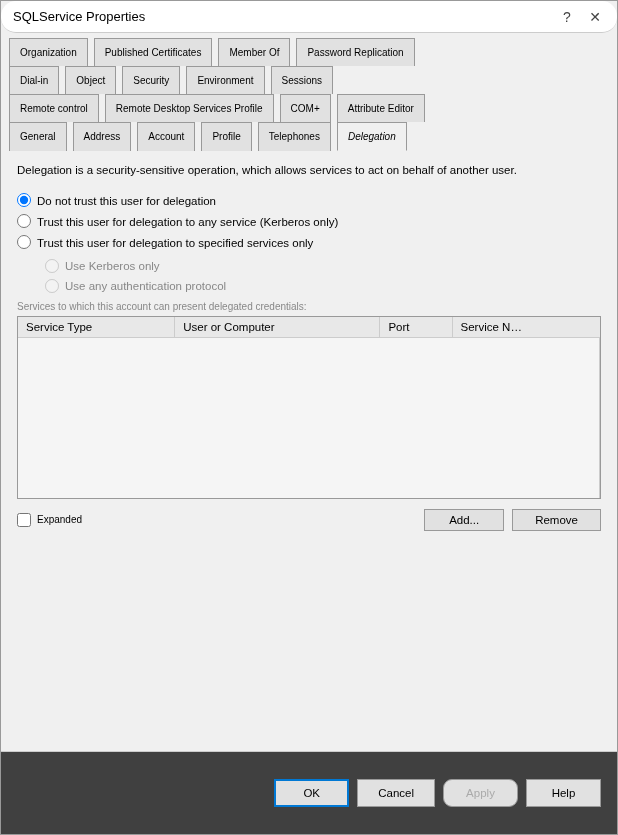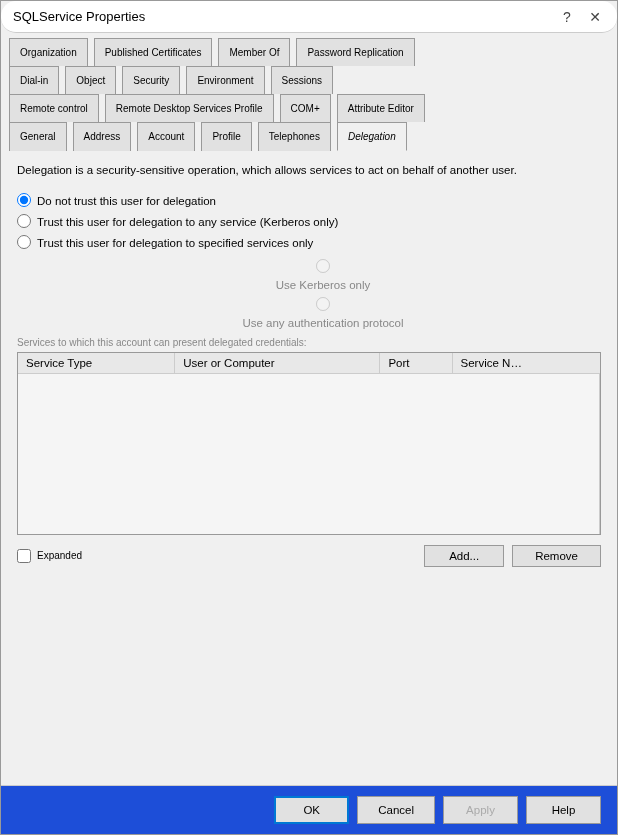--- a/index.html
+++ b/index.html
@@ -120,21 +120,20 @@
       margin-left: 28px;
       margin-bottom: 8px;
     }
     .sub-radio-item {
       display: flex;
       align-items: center;
       gap: 6px;
       font-size: 11.5px;
       color: #888;
       cursor: pointer;
-      flex-direction: column;
     }
     .sub-radio-item input[type="radio"] {
       margin: 0;
       width: 14px;
       height: 14px;
     }
     .services-label {
       font-size: 10px;
       color: #888;
       margin-bottom: 4px;
@@ -196,42 +195,43 @@
       background: #e1e1e1;
       border: 1px solid #999;
       font-size: 11.5px;
       cursor: pointer;
       min-width: 80px;
     }
 
     
     .bottom-bar {
       border-top: 1px solid #ccc;
-      padding: 10px 16px;
+      padding: 27px 16px;
       display: flex;
       justify-content: flex-end;
       gap: 8px;
-      background: #1d4ed8;
+      background: #404040;
       margin-top: 28px;
     }
     .bottom-btn {
       padding: 6px 20px;
       background: #e1e1e1;
       border: 1px solid #999;
       font-size: 11.5px;
       cursor: pointer;
       min-width: 75px;
     }
     .bottom-btn.primary {
       background: #e1e1e1;
       border: 2px solid #0078d4;
     }
     .bottom-btn.apply-disabled {
       color: #aaa;
       cursor: default;
+      border-radius: 9px;
     }
     .all-tabs {
       padding: 4px 8px 0 8px;
     }
     .tab-row-line {
       display: flex;
       flex-wrap: wrap;
       margin-bottom: 0;
     }
   </style>

